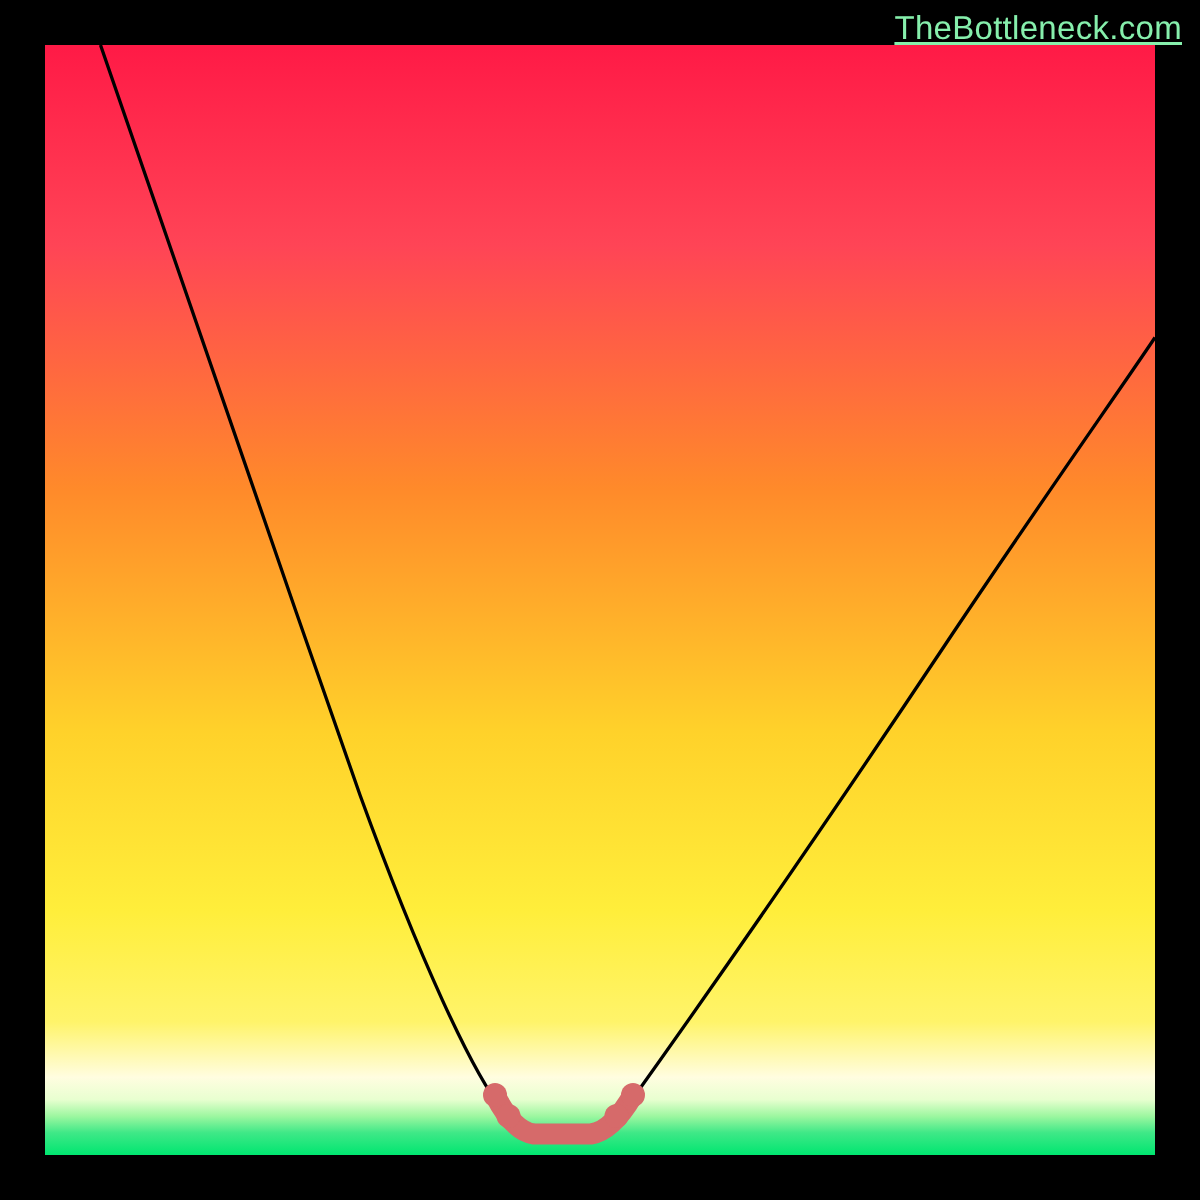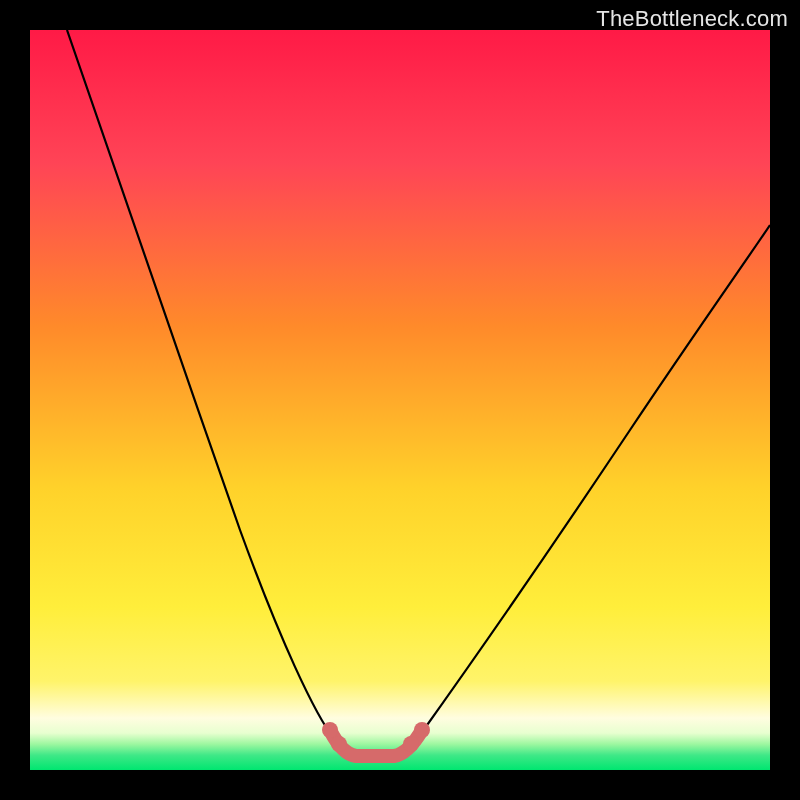--- a/index.html
+++ b/index.html
@@ -22,26 +22,27 @@
     left: 30px;
     top: 30px;
     width: 740px;
     height: 740px;
     overflow: hidden;
   }
   .watermark {
     position: absolute;
     top: 6px;
     right: 12px;
-    color: #e5e5e5;
+    color: #86efac;
     font-size: 22px;
     font-weight: 400;
     letter-spacing: 0.2px;
     z-index: 5;
     user-select: none;
+    text-decoration: underline;
   }
   svg { display: block; }
 </style>
 </head>
 <body>
 
 <div class="frame">
 
   <div class="watermark">TheBottleneck.com</div>
 

